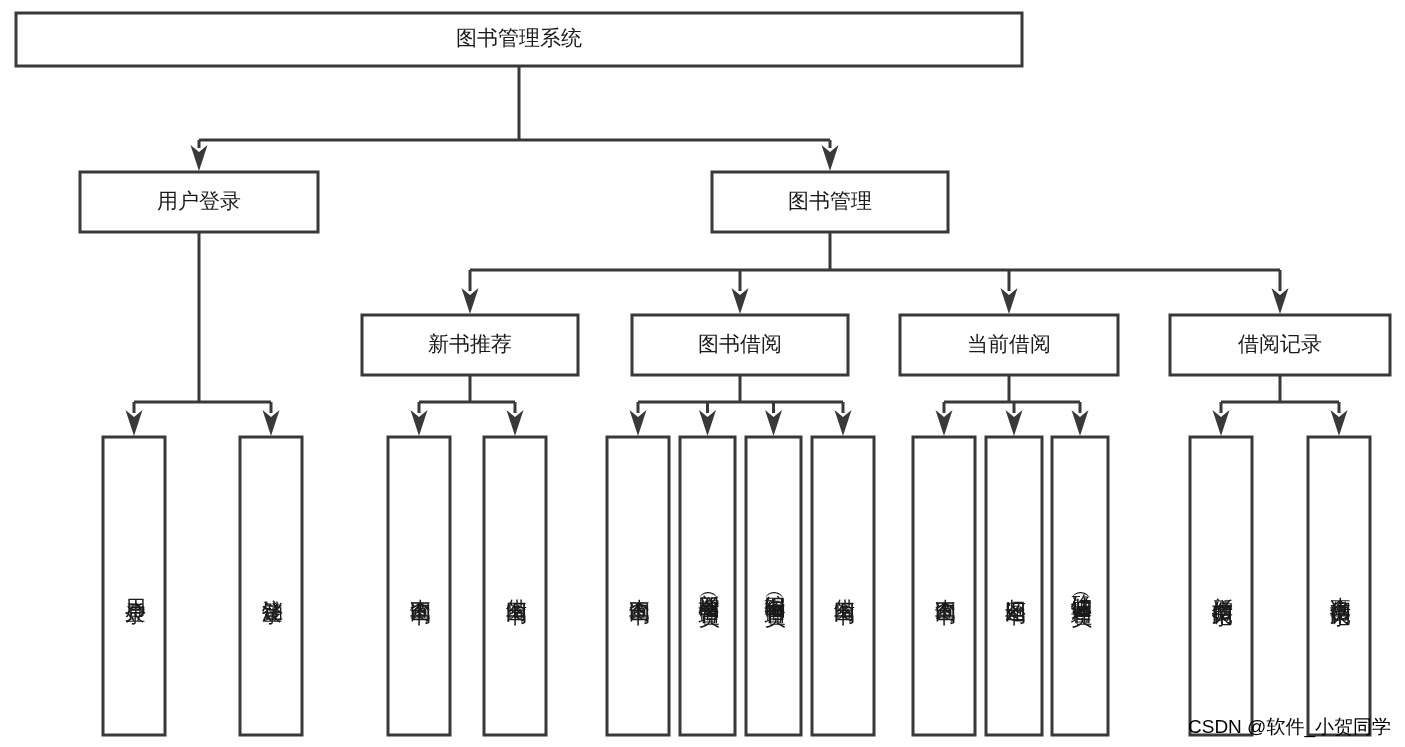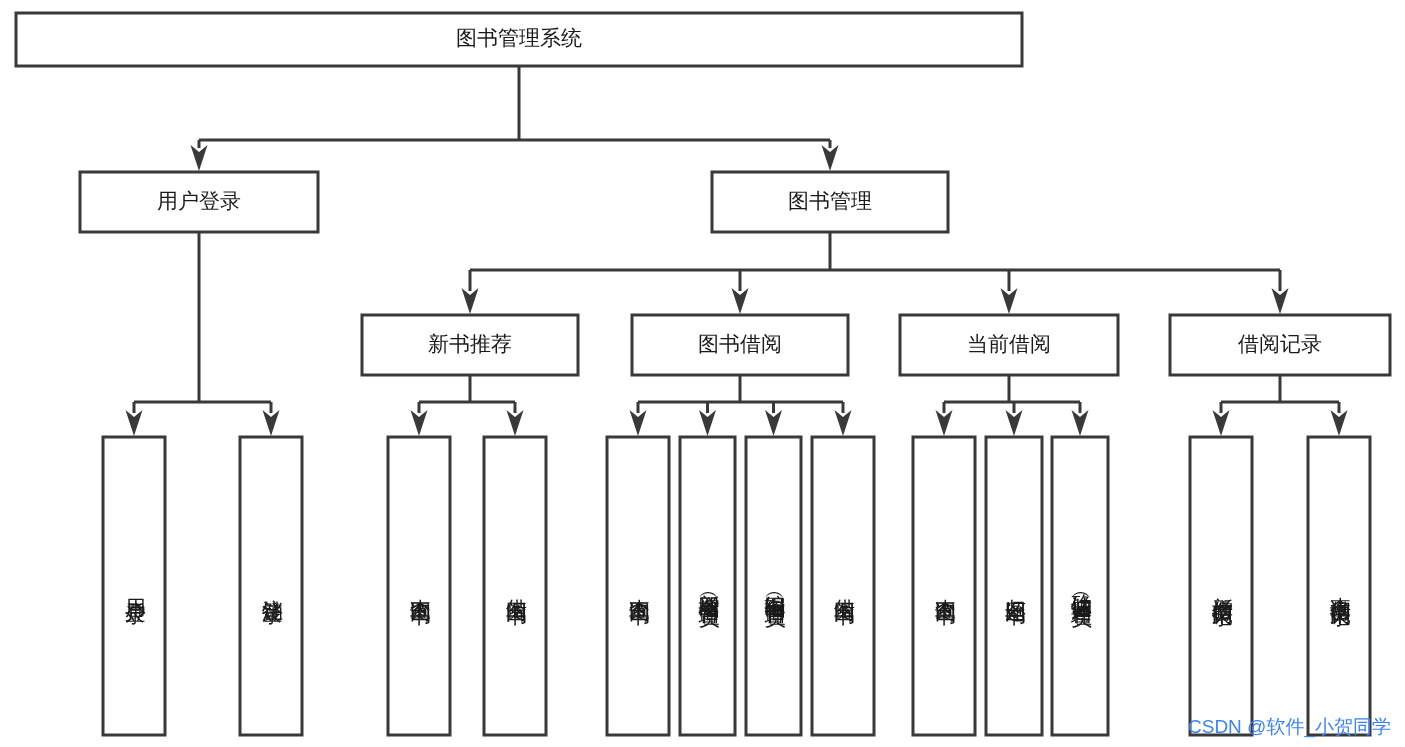--- a/index.html
+++ b/index.html
@@ -50,21 +50,21 @@
     stroke-linecap: butt;
   }
   .arrow-head {
     fill: #393939;
     stroke: none;
   }
   .watermark {
     position: absolute;
     font-family: "Liberation Sans", "DejaVu Sans", sans-serif;
     font-size: 19px;
-    color: #3b82f6;
+    color: #000000;
     white-space: nowrap;
     pointer-events: none;
     user-select: none;
   }
 </style>
 </head>
 <body>
 
 <div id="diagram-root">
   <svg id="diagram-svg" width="1405" height="747" viewBox="0 0 1405 747" xmlns="http://www.w3.org/2000/svg">

